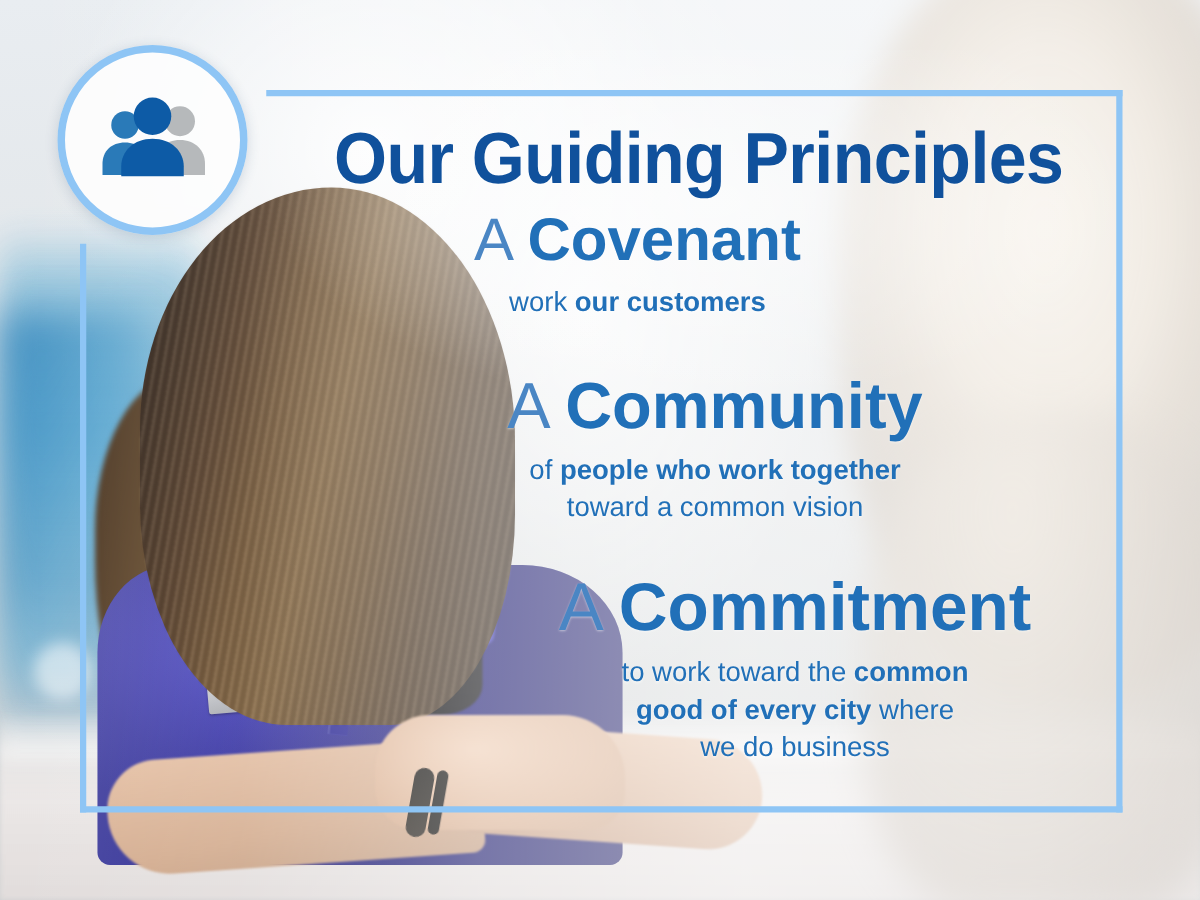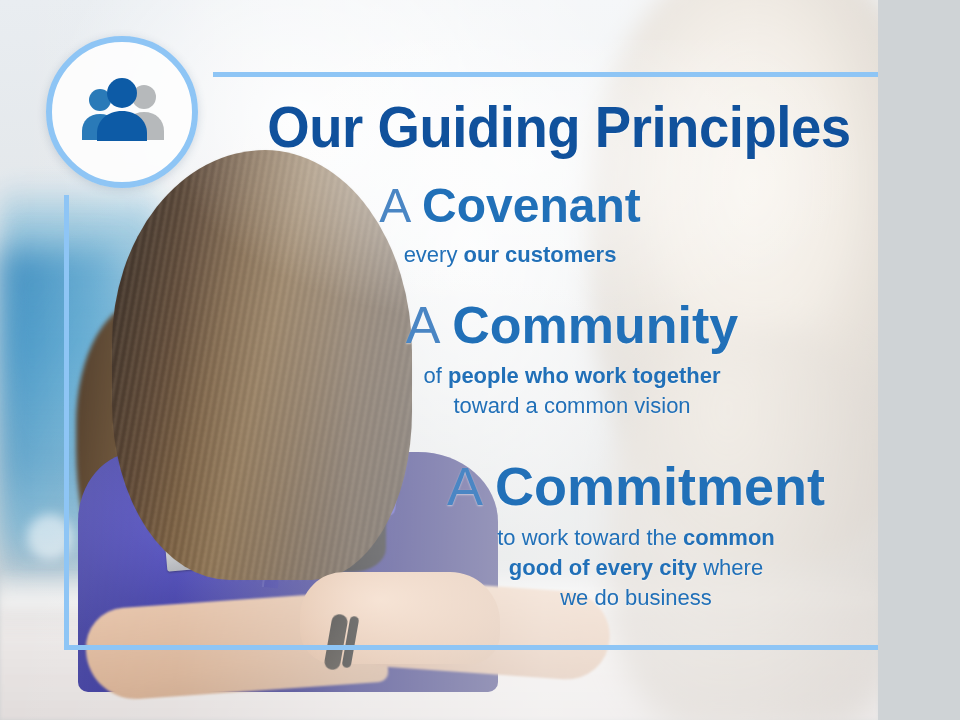--- a/index.html
+++ b/index.html
@@ -5,21 +5,21 @@
   * { margin:0; padding:0; box-sizing:border-box; }
   html,body { width:960px; height:720px; overflow:hidden; }
   body {
     font-family:"Liberation Sans", sans-serif;
     background:#cfd3d6;
   }
 
   
   #stage {
     position:relative;
-    width:878px; height:720px;
+    width:960px; height:720px;
     overflow:hidden;
     background:#c9ccd0;
   }
 
   
   .bg-layer { position:absolute; inset:0; }
 
   
   .bg-room {
     background:
@@ -318,21 +318,21 @@
     color:#2170b8;
     font-size:22px;
     line-height:30px;
     font-weight:normal;
     margin-top:9px;
     text-shadow:0 1px 2px rgba(255,255,255,.5);
   }
   .block .sub b { font-weight:bold;margin-top:31px; }
 
   
-  #block-covenant   { left:300px; top:181px; width:420px; }
+  #block-covenant   { left:300px; top:168px; width:420px; }
   #block-covenant .lead { font-size:48px; }
 
   #block-community  { left:352px; top:298px; width:440px; }
   #block-community .lead { font-size:52px; }
 
   #block-commitment { left:396px; top:458px; width:480px; }
   #block-commitment .lead { font-size:54px; }
 </style>
 </head>
 <body>
@@ -409,21 +409,21 @@
   </div>
 
   <div class="headline">Our Guiding Principles</div>
 
   <div class="block" id="block-covenant">
     <div class="lead">
       <span class="art">A</span>
       <span class="word">Covenant</span>
     </div>
     <div class="sub">
-      <span>every </span><b>our customers</b>
+      <span>work </span><b>our customers</b>
     </div>
   </div>
 
   <div class="block" id="block-commitment">
     <div class="lead">
       <span class="art">A</span>
       <span class="word">Commitment</span>
     </div>
     <div class="sub">
       <span>to work toward the </span><b>common</b><br>

